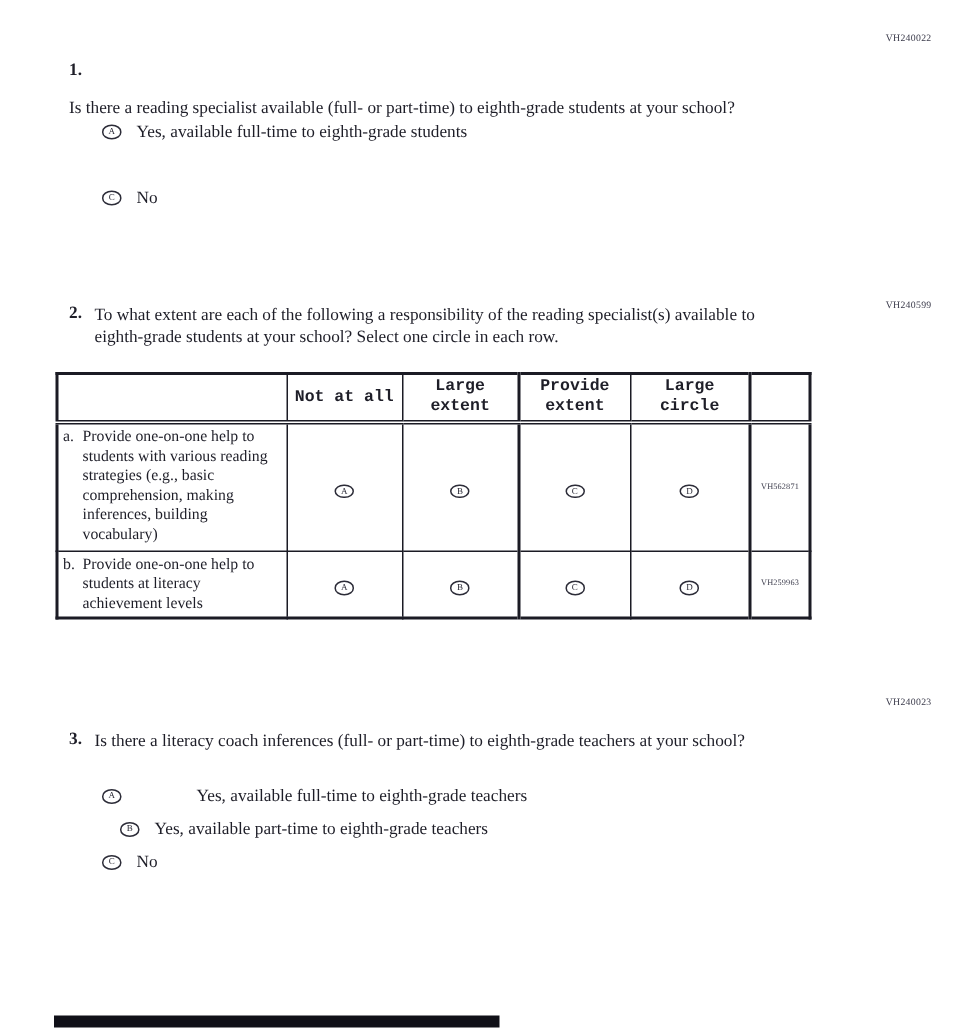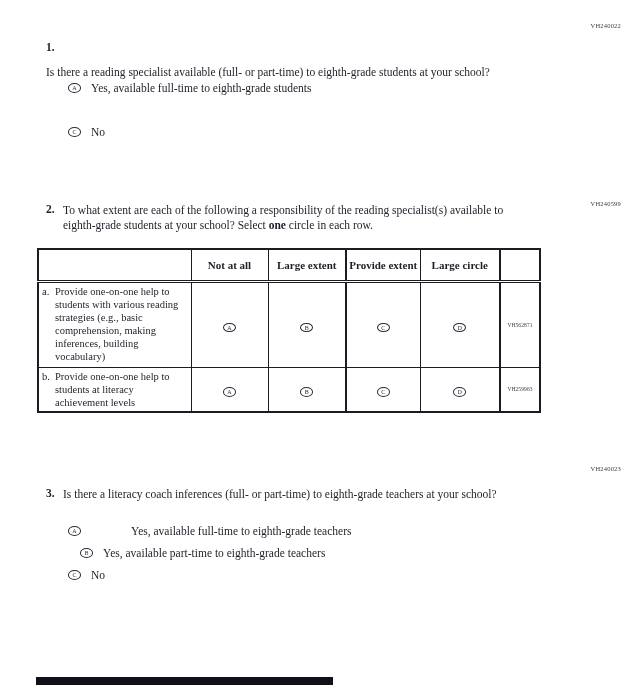--- a/index.html
+++ b/index.html
@@ -5,21 +5,21 @@
   html,body { margin:0; padding:0; background:#ffffff; }
   .page {
     position:relative; width:643px; height:688px; background:#ffffff;
     font-family:"Liberation Serif","DejaVu Serif",serif; color:#1e1e28; overflow:hidden;
   }
   .acc-code {
     position:absolute; right:22px; font-size:6.5px; letter-spacing:0.2px; color:#3c3c4c;
   }
   .qnum { position:absolute; font-weight:bold; font-size:11.5px; }
   .qtext { position:absolute; font-size:11.5px; line-height:15px; }
-  .qtext b { font-weight:bold; }
+  .qtext b { font-weight:normal; }
   .opt { position:absolute; display:flex; align-items:center;text-align:center; }
   .bubble {
     display:inline-flex; box-sizing:border-box; width:13px; height:9.5px;
     border:1px solid #2c2c38; border-radius:50%;
     align-items:center; justify-content:center;
     font-size:6px; line-height:1; color:#2c2c38; flex:0 0 auto;
   }
   .opt .opt-label { margin-left:10px; font-size:11.5px; white-space:nowrap; }
 
   table.qtable {
@@ -77,21 +77,21 @@
   <table class="qtable">
     <colgroup>
       <col style="width:153px">
         <col style="width:77px">
         <col style="width:78px">
       <col style="width:74px">
         <col style="width:80px">
         <col style="width:40px">
     </colgroup>
     <thead>
-      <tr style="height:32px;">
+      <tr style="height:32px;font-family:Liberation Mono, monospace;">
         <th></th>
         <th>Not at all</th>
         <th>Large extent</th>
         <th class="thickL">Provide extent</th>
         <th>Large circle</th>
         <th class="thickL"></th>
       </tr>
     </thead>
     <tbody>
       <tr style="height:86px;">

